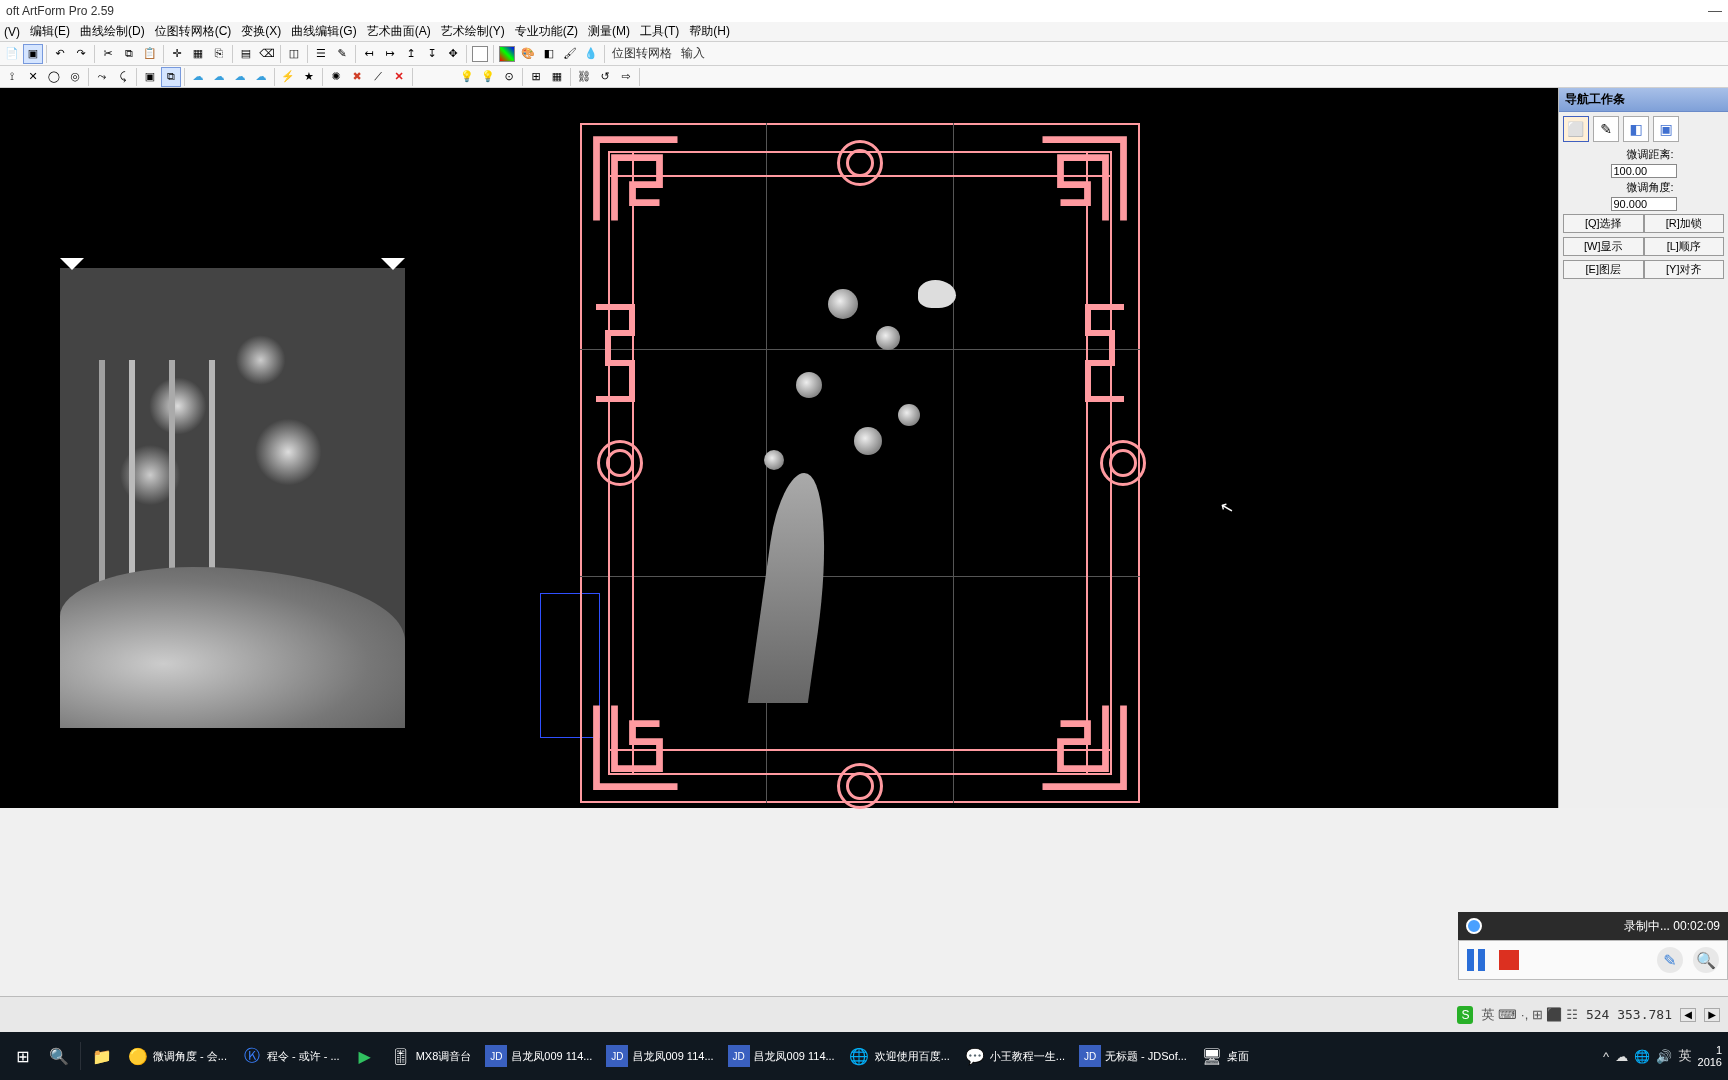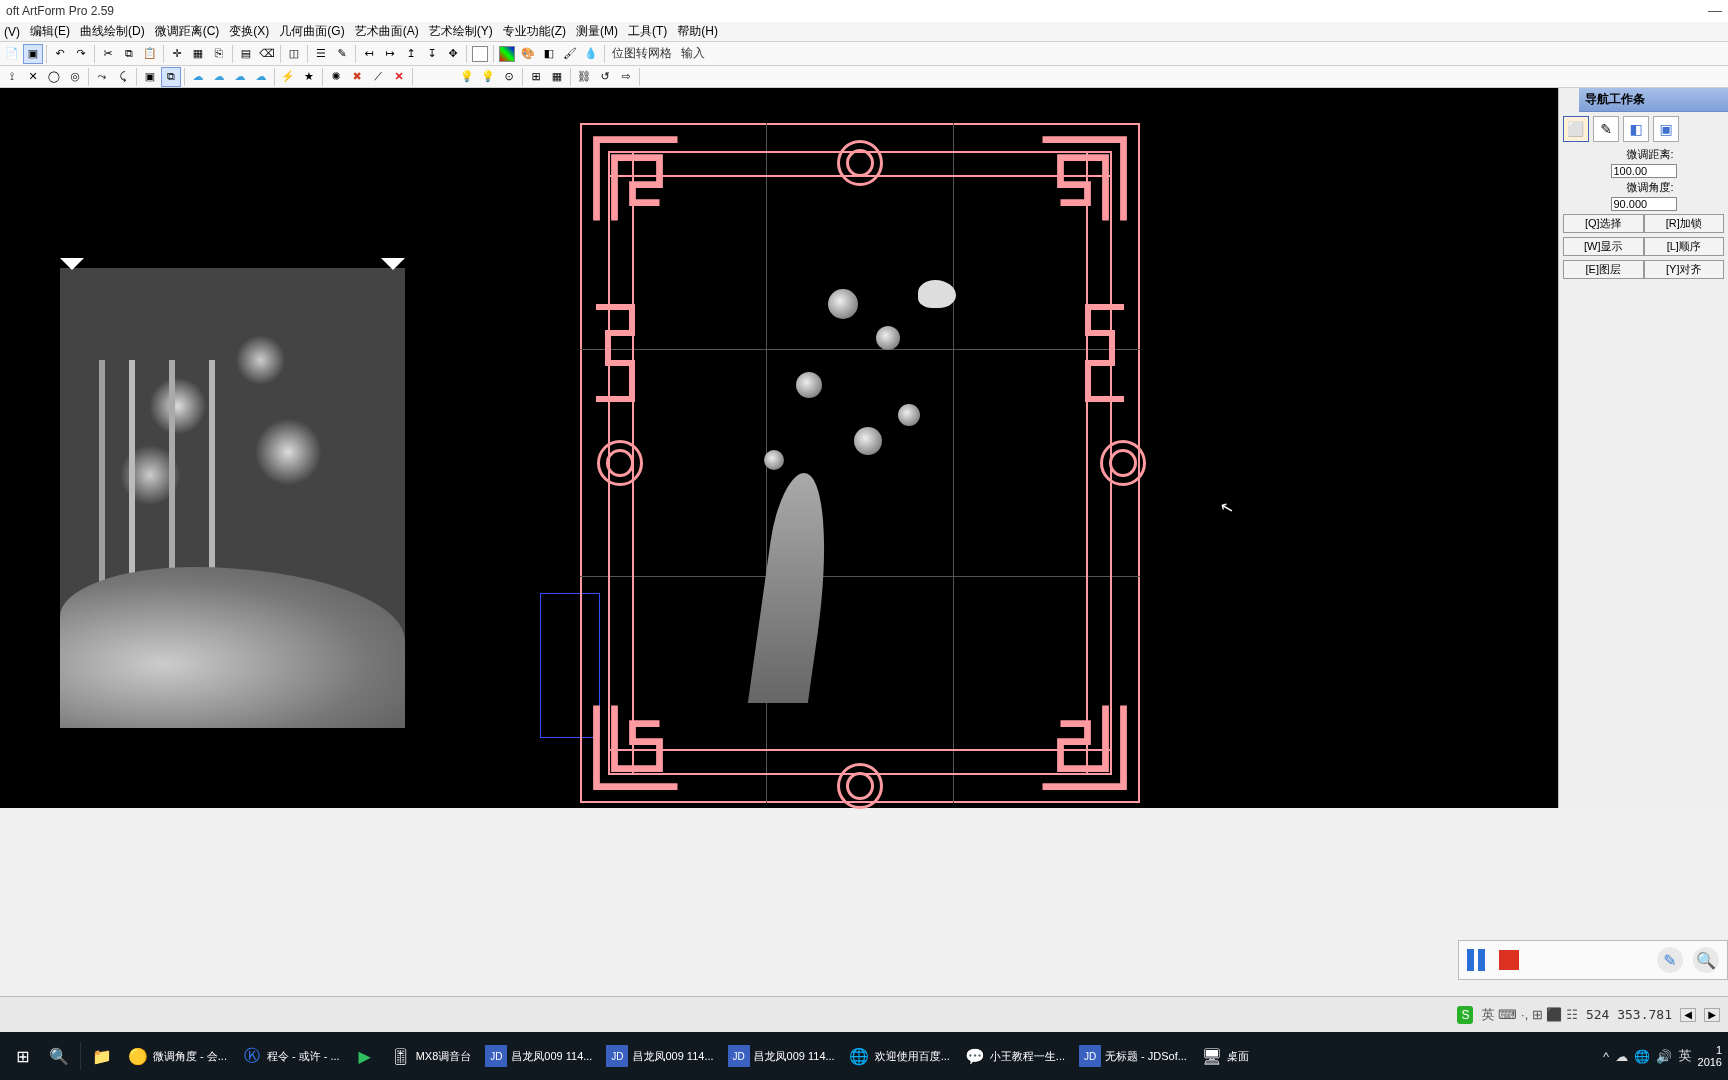--- a/index.html
+++ b/index.html
@@ -16,21 +16,21 @@
 .tbtn { width: 20px; height: 20px; display: flex; align-items: center; justify-content: center; border: 1px solid transparent; font-size: 11px; }
 .tbtn.active { border-color: #7799dd; background: #d5e5ff; }
 .tsep { width: 1px; height: 18px; background: #ccc; margin: 0 2px; }
 .tlbl { font-size: 12px; padding: 0 4px; color: #333; }
 .colorsw { width: 16px; height: 16px; background: linear-gradient(45deg,#f00,#0f0,#00f); border:1px solid #888; }
 .fillsw { width: 16px; height: 16px; background: #fff; border:1px solid #888; }
 
 .mainrow { display: flex; height: 720px; }
 .canvas { flex: 1; background: #000; position: relative; }
 .sidepanel { width: 170px; background: #efefef; border-left: 1px solid #bbb; font-size: 12px; }
-.sp-title { background: linear-gradient(#a8c0e8,#7fa0d8); color: #000; font-weight: bold; padding: 3px 6px; font-size: 12px; border-bottom: 1px solid #6a8ac8; margin-left: 20px; }
+.sp-title { background: linear-gradient(#a8c0e8,#7fa0d8); color: #000; font-weight: bold; padding: 3px 6px; font-size: 12px; border-bottom: 1px solid #6a8ac8; }
 .sp-iconrow { display: flex; gap: 4px; padding: 4px; }
 .sp-icon { width: 26px; height: 26px; border: 1px solid #aaa; background: #fff; display:flex; align-items:center; justify-content:center; font-size:14px; }
 .sp-icon.sel { border-color: #4060c0; background: #fff0d8; }
 .sp-field { display: flex; align-items: center; padding: 1px 4px; gap: 2px; flex-direction: column; }
 .sp-field label { width: 60px; text-align: right; font-size: 11px; }
 .sp-field input { width: 66px; border: 1px solid #888; font-size: 11px; padding: 0 2px; background:#fff; }
 .sp-btnrow { display: flex; padding: 2px 4px; }
 .sp-btn { flex: 1; border: 1px solid #999; background: #f4f4f4; font-size: 11px; text-align: center; padding: 1px 0; }
 
 
@@ -86,23 +86,23 @@
 
 <div class="titlebar">
   <span>oft ArtForm Pro 2.59</span>
   <span class="window-ctrl">—</span>
 </div>
 
 <div class="menubar">
   <span>(V)</span>
   <span>编辑(E)</span>
   <span>曲线绘制(D)</span>
-  <span>微调距离(C)</span>
+  <span>位图转网格(C)</span>
   <span>变换(X)</span>
-  <span>几何曲面(G)</span>
+  <span>曲线编辑(G)</span>
   <span>艺术曲面(A)</span>
   <span>艺术绘制(Y)</span>
   <span>专业功能(Z)</span>
   <span>测量(M)</span>
   <span>工具(T)</span>
   <span>帮助(H)</span>
 </div>
 
 <div class="toolbar">
   <div class="tbtn">📄</div>
@@ -297,20 +297,24 @@
       <div class="sp-btn">[L]顺序</div>
     </div>
     <div class="sp-btnrow">
       <div class="sp-btn">[E]图层</div>
       <div class="sp-btn">[Y]对齐</div>
     </div>
   </div>
 </div>
 
 <div class="recorder" style="bottom:100px">
+  <div class="rec-bar">
+    <div class="rec-cam"></div>
+    <span><span>录制中...</span> <span>00:02:09</span></span>
+  </div>
   <div class="rec-btns">
     <div class="rec-pause">
         <span></span>
         <span></span>
       </div>
     <div class="rec-stop"></div>
     <div style="flex:1"></div>
     <div class="rec-tool">✎</div>
     <div class="rec-tool">🔍</div>
   </div>

